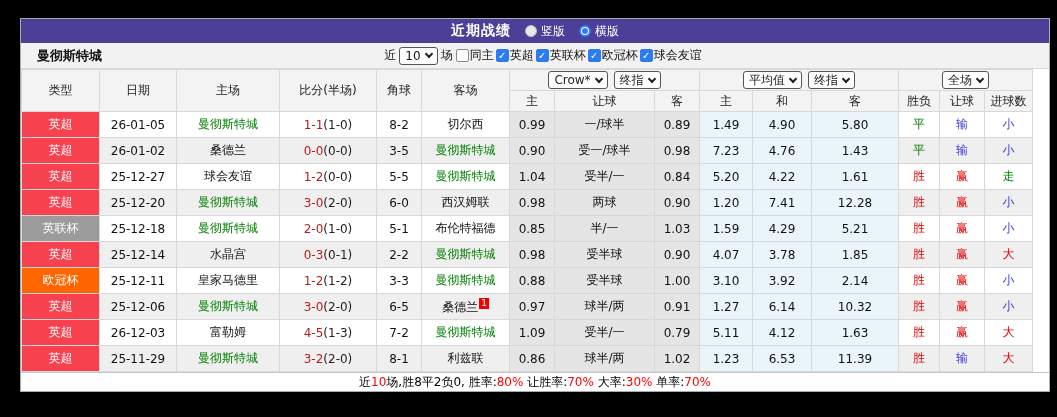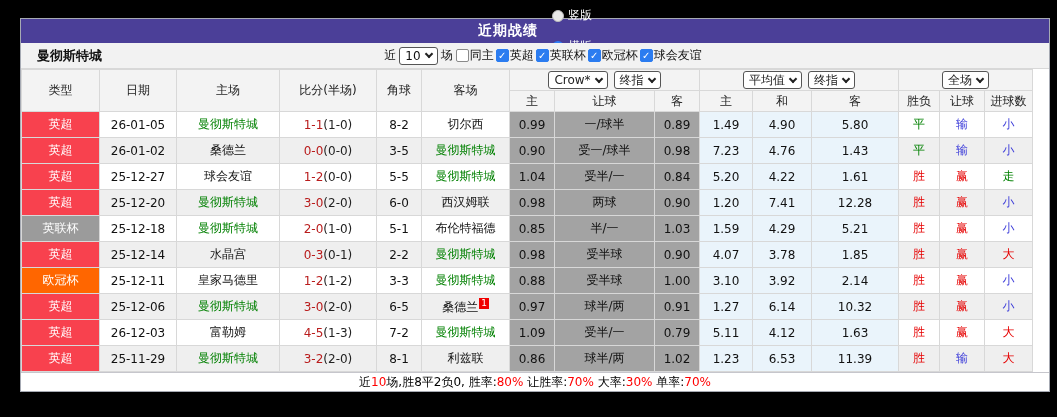--- a/index.html
+++ b/index.html
@@ -18,21 +18,21 @@
     display:flex; flex-direction:column;
   }
   
   .titlebar {
     height:24px; flex:0 0 24px;
     background:#4b3f98;
     display:flex; align-items:center; justify-content:center;
     color:#fff; gap:14px;
   }
   .titlebar .ttl { font-size:14px; font-weight:bold; letter-spacing:1px; }
-  .radio-group { display:flex; align-items:center; gap:14px;flex-direction:column; }
+  .radio-group { display:flex; align-items:center; gap:14px; }
   .radio { display:flex; align-items:center; gap:4px; cursor:pointer; }
   .radio .rdot {
     width:12px; height:12px; border-radius:50%;
     background:#e8e8e8; border:1px solid #bbb;
     display:flex; align-items:center; justify-content:center;
   }
   .radio.checked .rdot { background:#fff; border:2px solid #2f7df6; }
   .radio.checked .rdot::after {
     content:""; width:6px; height:6px; border-radius:50%; background:#2f7df6;
   }
@@ -79,21 +79,21 @@
     border:1px solid #d8d8d8; text-align:center;
     font-weight:normal; font-size:12px;
     height:21px; padding:0 1px;
     overflow:hidden; white-space:nowrap;
   }
   thead th { background:#f3f3f3; color:#222; }
   thead .grp { background:#f3f3f3; }
   thead .grp .selwrap { display:flex; align-items:flex-end; justify-content:center; gap:6px; }
   tbody td { height:26px; background:#fff; }
   tbody tr.even td { background:#efefef; }
-  tbody td.cream, tbody tr.even td.cream { background:#a3a3a3; }
+  tbody td.cream, tbody tr.even td.cream { background:#e5e5e5; }
   tbody td.lblue, tbody tr.even td.lblue { background:#eaf4fb; }
   tbody td.c-type { color:#fff; }
   .ft { color:#b91c1c; }
   .ht { color:#222; }
   sup.rank {
     display:inline-block; background:#f00000; color:#fff;
     font-size:9px; line-height:11px; padding:0 2px; margin-left:1px;
     vertical-align:super;
   }
   

